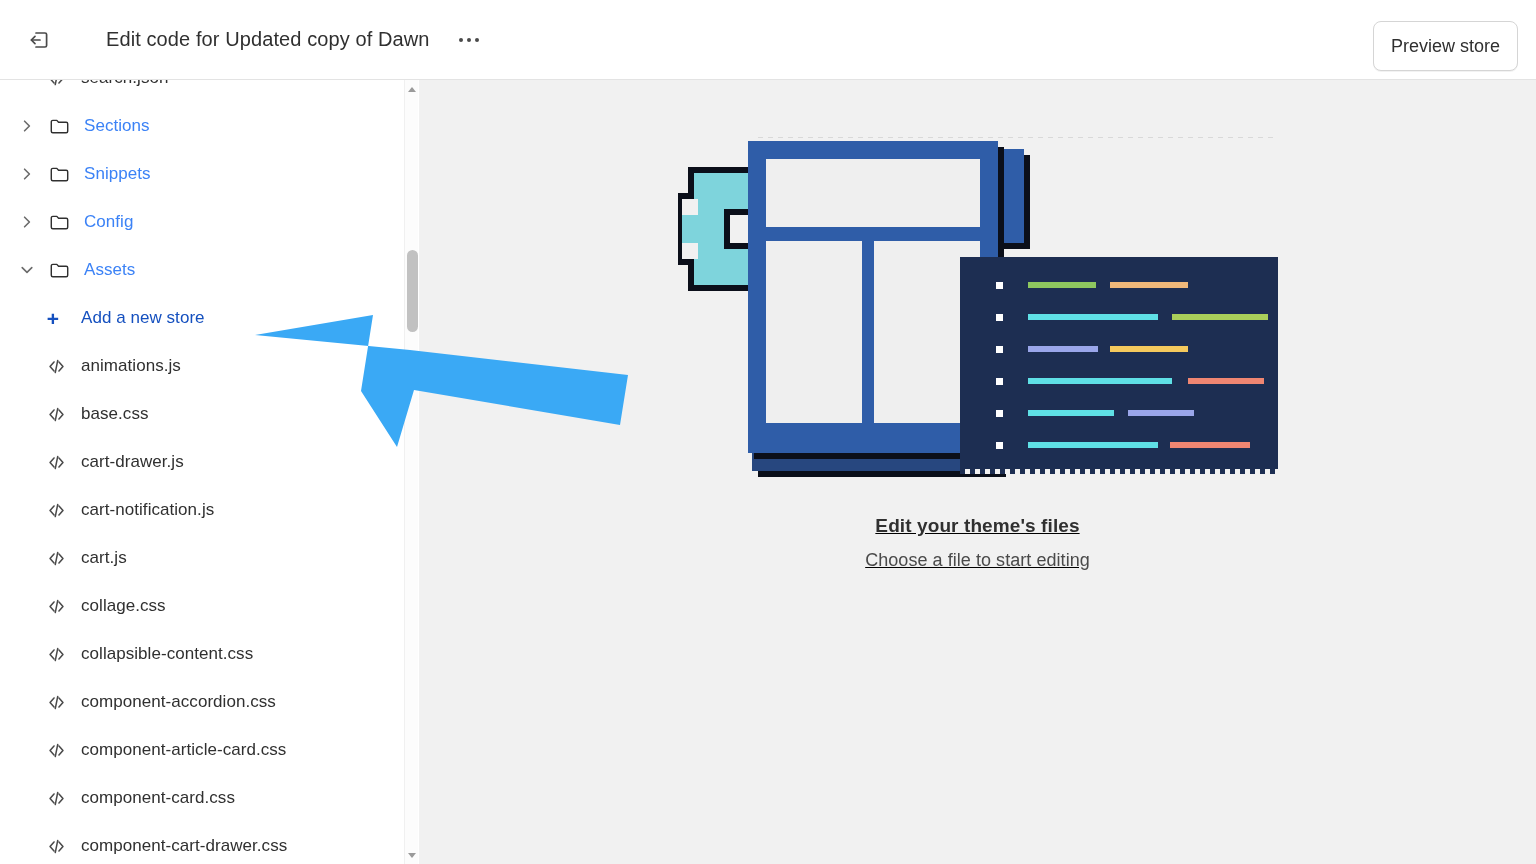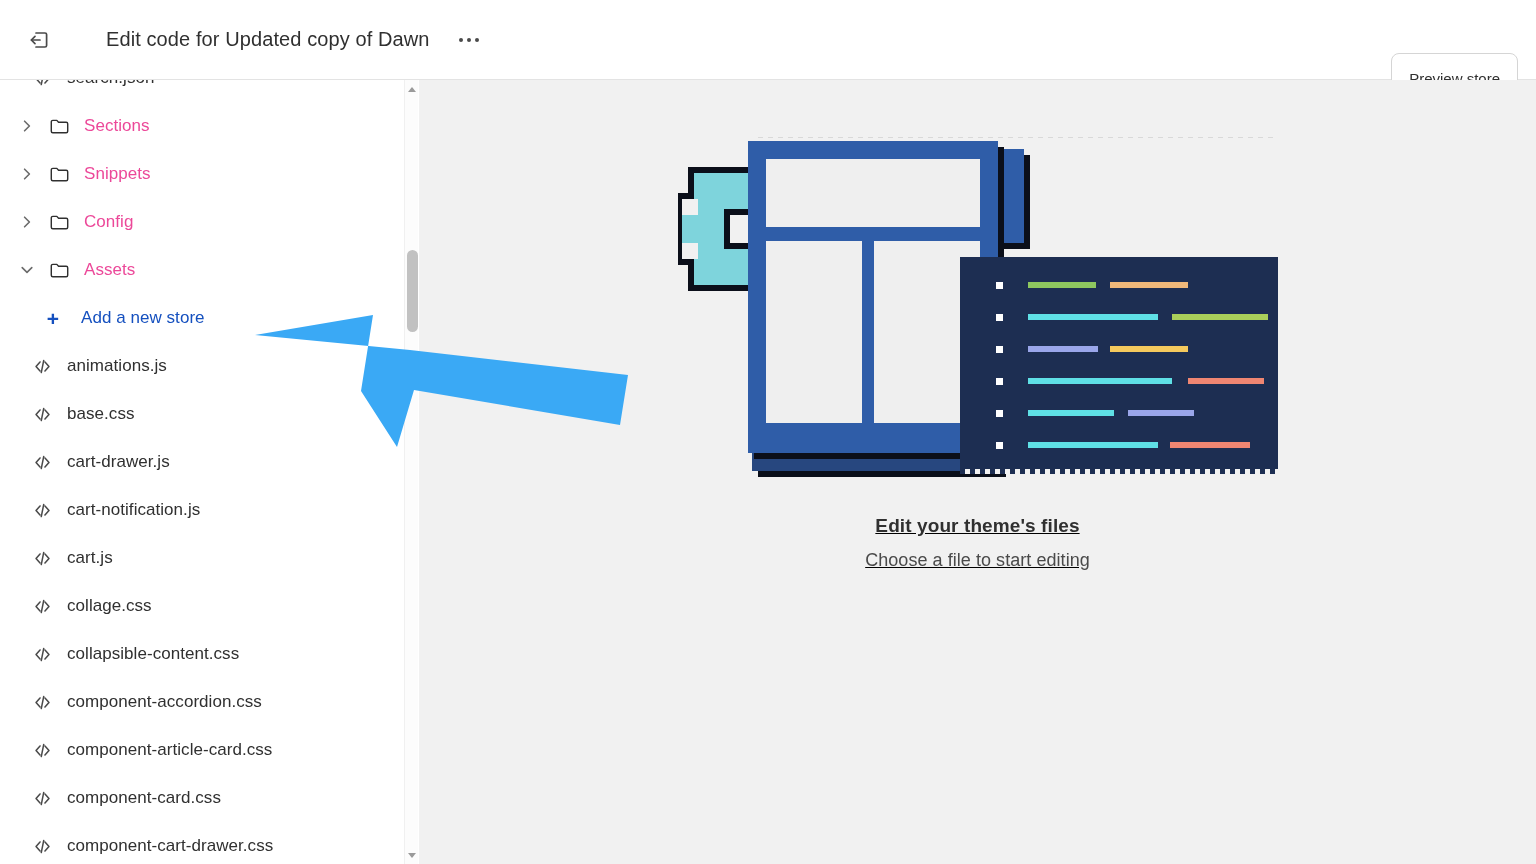--- a/index.html
+++ b/index.html
@@ -39,22 +39,22 @@
     display: block; width: 4px; height: 4px; border-radius: 50%;
     background: #4a4a4a;
   }
   .preview-btn {
     position: absolute; right: 18px; top: 21px;
     height: 50px; padding: 0 17px;
     background: #ffffff;
     border: 1px solid #d5d5d5;
     border-radius: 8px;
     box-shadow: 0 1px 0 rgba(0,0,0,0.05);
-    font-size: 15px; color: #303030;
-    display: flex; align-items: center; cursor: pointer; margin-top: 32px;
+    font-size: 18px; color: #303030;
+    display: flex; align-items: center; cursor: pointer;
   }
 
   
   .sidebar {
     position: absolute; top: 80px; left: 0;
     width: 418px; height: 784px;
     background: #ffffff;
     border-right: 1px solid #e1e1e1;
     overflow: hidden;
   }
@@ -69,24 +69,24 @@
     display: flex; align-items: center; justify-content: center;
     margin-right: 6px;
   }
   .row .ico {
     width: 28px; flex: 0 0 28px; margin-right: 11px;
     display: flex; align-items: center; justify-content: center;
   }
   .row .label {
     font-size: 17px; color: #303030; letter-spacing: 0.05px;
   }
-  .row.folder .label { color: #ec4899; }
+  .row.folder .label { color: #3b82f6; }
   .row.add .label { color: #1550bf; }
   .row.add { padding-left: 42px; }
-  .row.file { padding-left: 28px; }
+  .row.file { padding-left: 42px; }
   .plus-ico {
     width: 22px; flex: 0 0 22px; margin-right: 17px;
     display: flex; align-items: center; justify-content: center;
     color: #1550bf; font-size: 21px; font-weight: 600; line-height: 1;
   }
 
   
   .sb-track {
     position: absolute; top: 80px; left: 404px;
     width: 14px; height: 784px;

